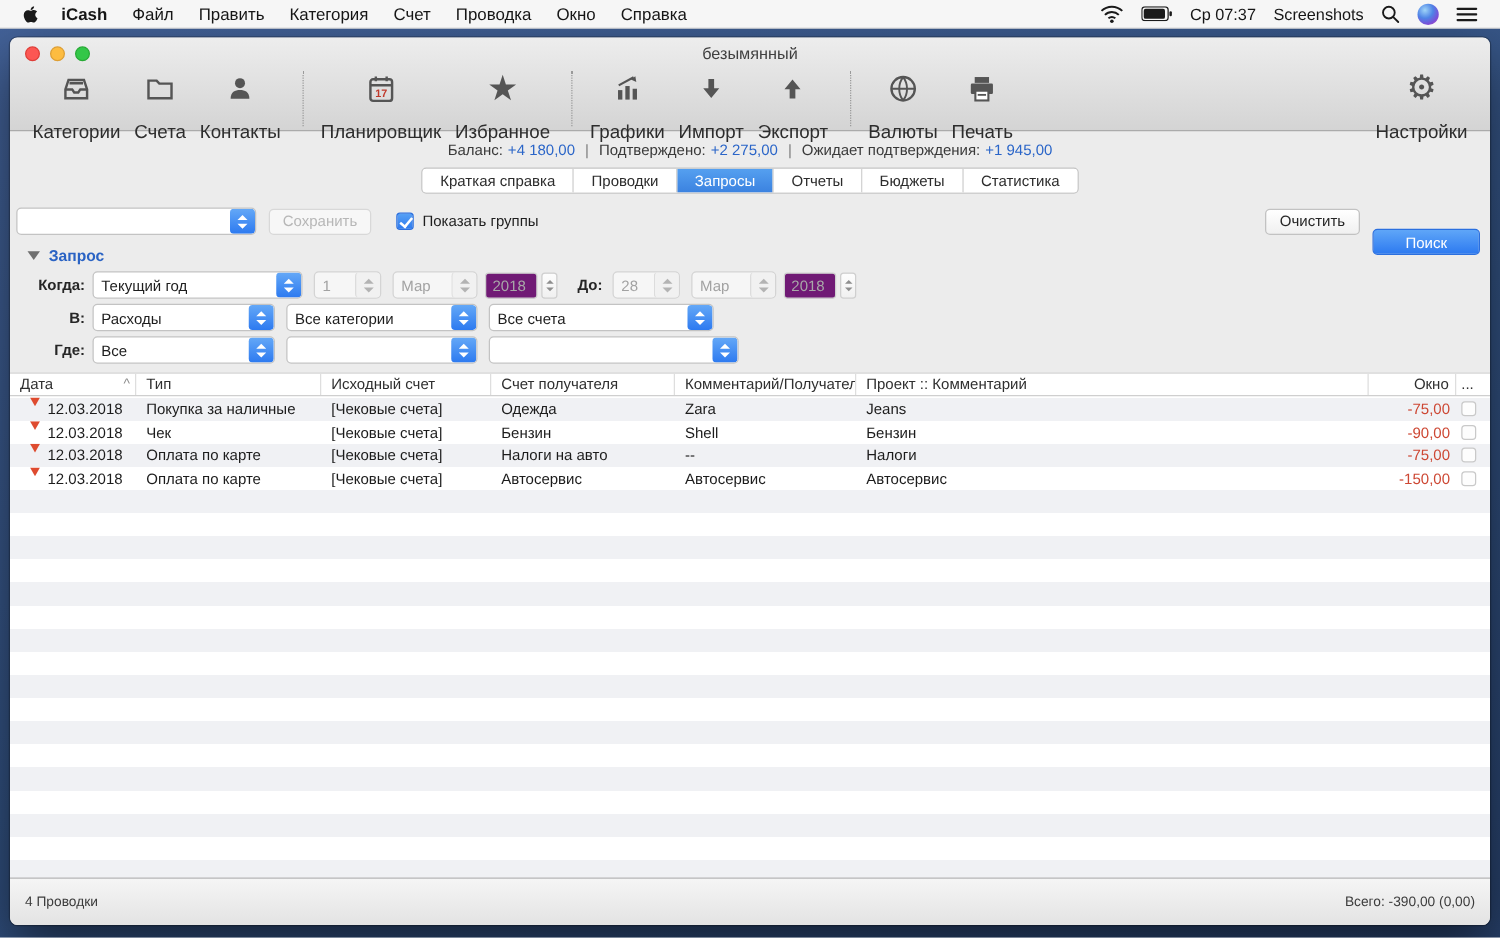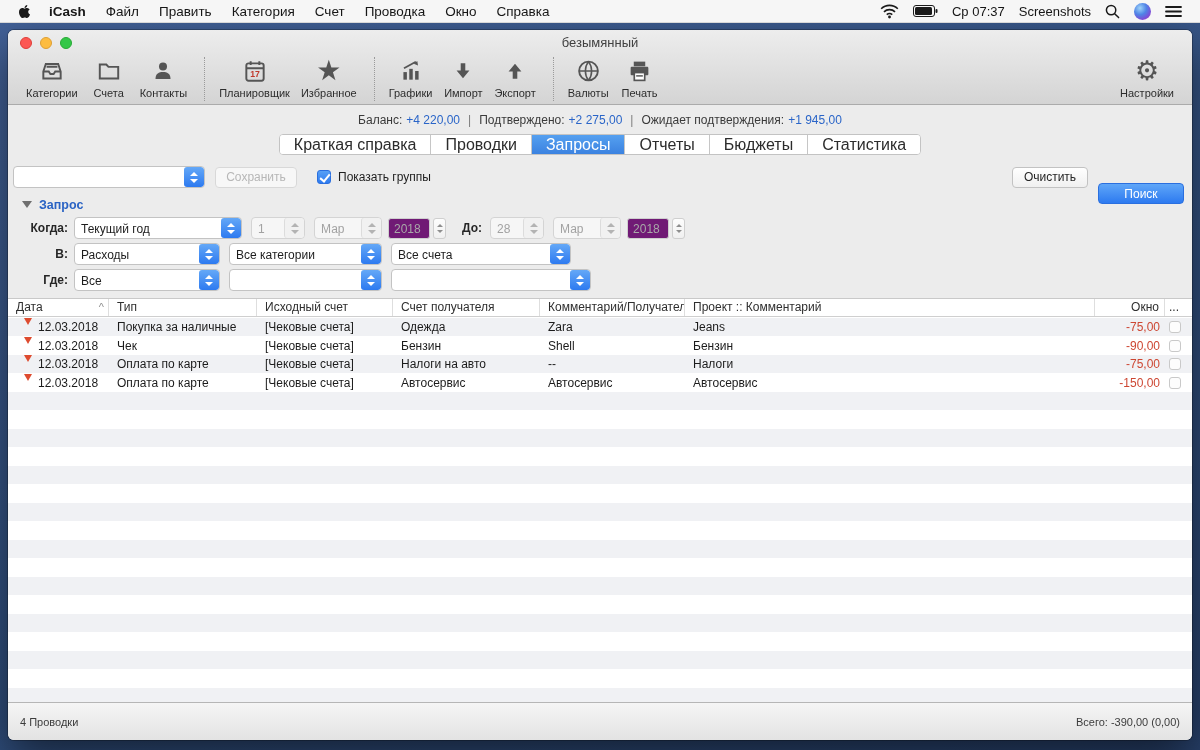--- a/index.html
+++ b/index.html
@@ -30,34 +30,34 @@
   .tl { width:12px; height:12px; border-radius:50%; }
   .tl.red { background:#fc5753; border:1px solid #df3e38; }
   .tl.yel { background:#fdbc40; border:1px solid #de9f34; }
   .tl.grn { background:#33c748; border:1px solid #27aa35; }
   .wtitle { position:absolute; top:5px; left:0; right:0; text-align:center; font-size:13px; color:#404040; }
 
   .toolbar { position:absolute; top:24px; left:0; right:0; height:50px; display:flex; align-items:flex-start; padding:2px 16px 0 18px; }
   .titem { display:flex; flex-direction:column; align-items:center; margin-right:11px; min-width:40px; }
   .ticon { height:30px; display:flex; align-items:center; justify-content:center; color:#555; }
   .ticon svg { display:block; }
-  .tlabel { font-size:11px; color:#2d2d2d; margin-top:1px; white-space:nowrap; }
+  .tlabel { font-size:15px; color:#2d2d2d; margin-top:11px; white-space:nowrap; }
   .tsep { width:1px; height:44px; margin:1px 14px 0 6px; border-left:1px dotted #9a9a9a; }
   .gearglyph { font-size:27px; line-height:28px; color:#555; font-family:"DejaVu Sans",sans-serif; }
   .starglyph { font-size:28px; line-height:28px; color:#555; font-family:"DejaVu Sans",sans-serif; }
 
   
   .balancebar { height:29px; display:flex; align-items:center; justify-content:center; font-size:12px; color:#3a3a3a; background:#ececec; }
   .balancebar .amt { color:#2a65c8; margin:0 4px; }
   .balancebar .lbl { margin-left:4px; }
   .balancebar .pipe { color:#7c7c7c; margin:0 4px; }
 
   .tabsrow { height:26px; display:flex; justify-content:center; background:#ececec; }
   .segmented { display:inline-flex; height:21px; border:1px solid #c3c3c3; border-radius:4px; overflow:hidden; background:#fff; }
-  .seg { padding:0 14px; line-height:20px; font-size:16px; color:#2c2c2c; background:#fff; border-right:1px solid #c6c6c6; cursor:default; white-space:nowrap; }
+  .seg { padding:0 14px; line-height:20px; font-size:12px; color:#2c2c2c; background:#fff; border-right:1px solid #c6c6c6; cursor:default; white-space:nowrap; }
   .seg:last-child { border-right:none; }
   .seg.active { background:linear-gradient(#55a0f0,#3b82e0); color:#fff; }
 
   
   .filterrow { height:34px; display:flex; align-items:center; padding:0 8px 0 5px; background:#ececec; }
   .combo { display:flex; height:22px; border:1px solid #c3c3c3; border-radius:4px; background:#fff; overflow:hidden; }
   .combo .val { flex:1; font-size:12px; color:#1d1d1d; padding:4px 6px 0; white-space:nowrap; overflow:hidden; }
   .stepper { width:20px; background:linear-gradient(#64a8f7,#2d7af0); display:flex; flex-direction:column; align-items:center; justify-content:center; gap:3px; border-radius:3px; }
   .chev-up { width:0; height:0; border-left:4px solid transparent; border-right:4px solid transparent; border-bottom:4px solid #fff; }
   .chev-dn { width:0; height:0; border-left:4px solid transparent; border-right:4px solid transparent; border-top:4px solid #fff; }
@@ -285,21 +285,21 @@
         <span class="ticon">
             <span class="gearglyph">⚙</span>
           </span>
         <span class="tlabel">Настройки</span>
       </div>
     </div>
   </div>
 
   <div class="balancebar">
     <span class="lbl">Баланс:</span>
-    <span class="amt">+4 220,00</span>
+    <span class="amt">+4 180,00</span>
     <span class="pipe">|</span>
     <span class="lbl">Подтверждено:</span>
     <span class="amt">+2 275,00</span>
     <span class="pipe">|</span>
     <span class="lbl">Ожидает подтверждения:</span>
     <span class="amt">+1 945,00</span>
   </div>
 
   <div class="tabsrow">
     <div class="segmented">

